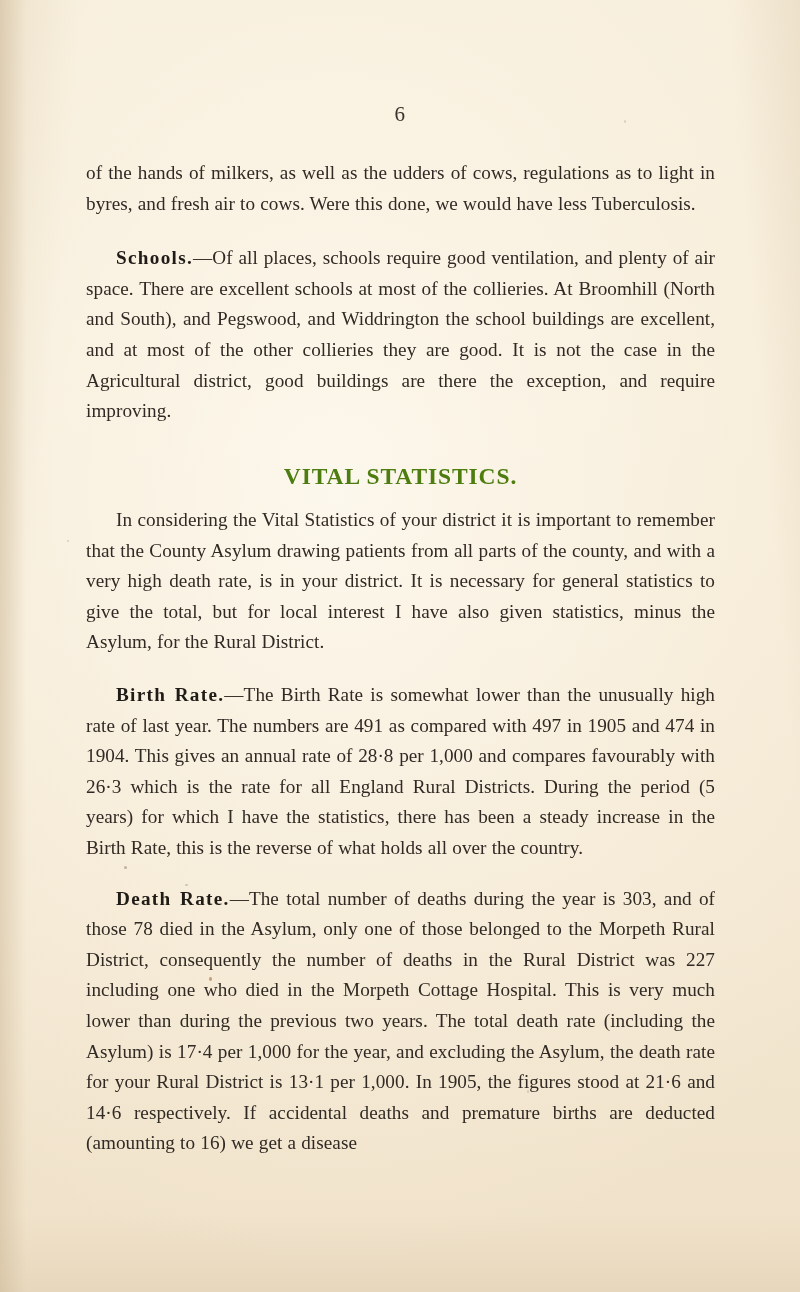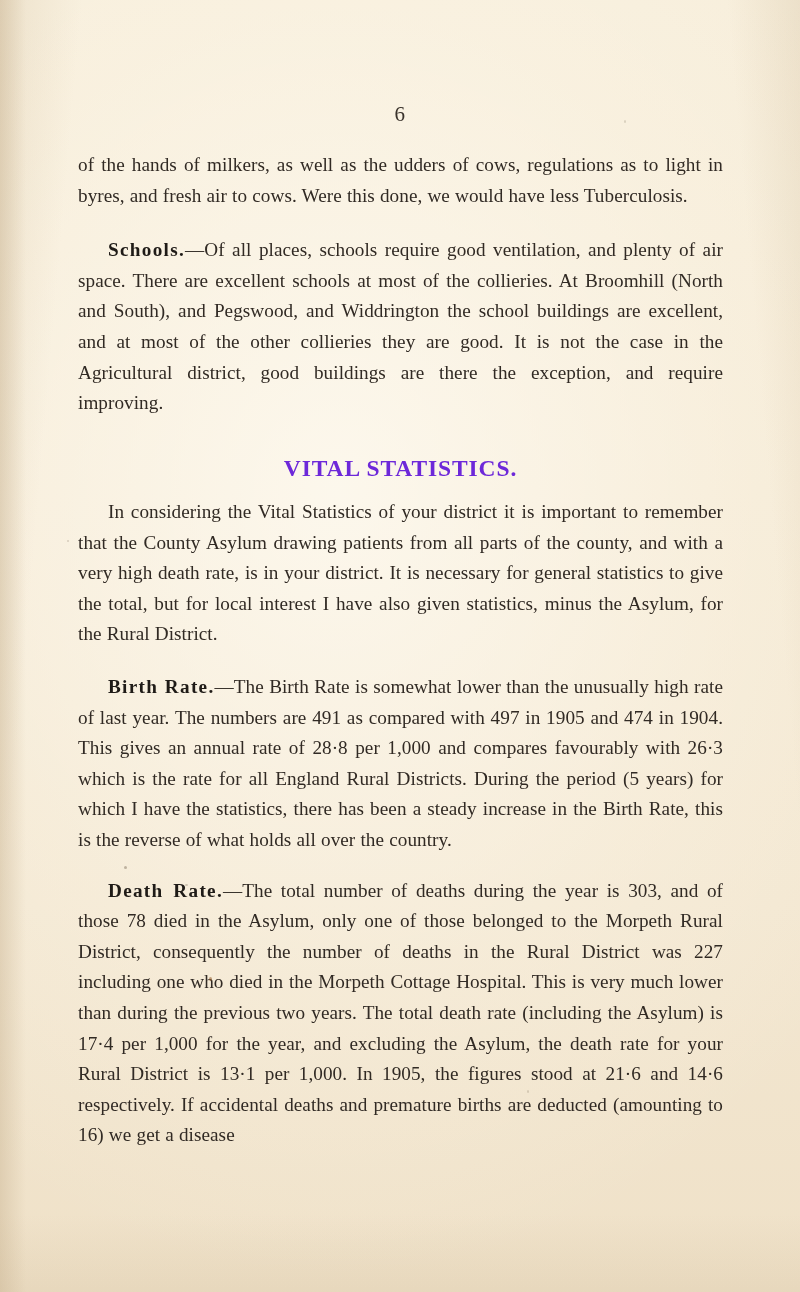--- a/index.html
+++ b/index.html
@@ -56,21 +56,21 @@
 
   
   .column {
     position: absolute;
     left: 78px;
     top: 150px;
     width: 645px;
   }
 
   p.body-par {
-    margin: 0;
+    margin: 8px;
     font-size: 19.2px;
     line-height: 30.6px;
     text-align: justify;
     text-justify: inter-word;
     color: #312a24;
     letter-spacing: 0.05px;
     word-spacing: 0.3px;
   }
   p.body-par.indent {
     text-indent: 30px;
@@ -87,21 +87,21 @@
   }
 
   
   h2.section-title {
     margin: 36px 0 16px 0;
     font-size: 23.5px;
     line-height: 1.12;
     font-weight: bold;
     text-align: center;
     letter-spacing: 0.9px;
-    color: #6d28d9;
+    color: #4d7c0f;
   }
 
   
   .speck {
     position: absolute;
     background: rgba(96,80,60,0.50);
     border-radius: 50%;
     pointer-events: none;
   }
   .speck.s1 { left: 124px; top: 866px; width: 3px; height: 3px; opacity: .75; }

